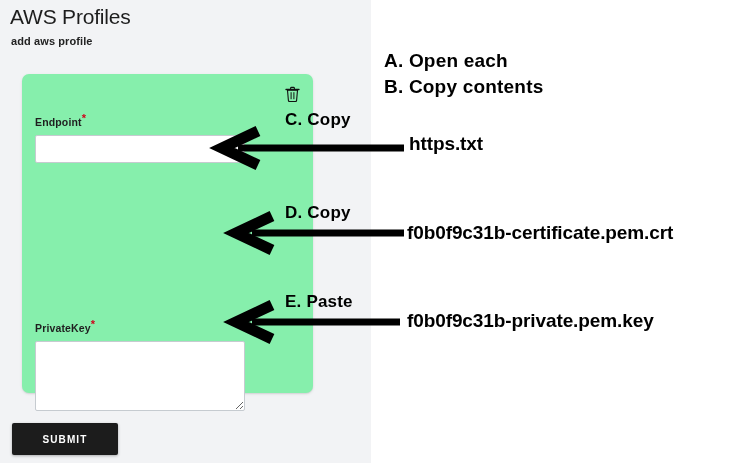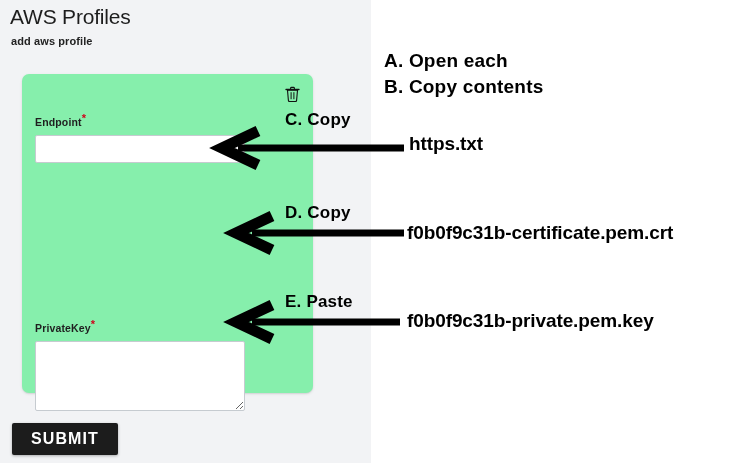--- a/index.html
+++ b/index.html
@@ -138,21 +138,21 @@
     position: absolute;
     left: 12px;
     top: 423px;
     width: 106px;
     height: 32px;
     background: #1c1c1c;
     color: #ffffff;
     border: none;
     border-radius: 2px;
     font-family: "Liberation Sans", sans-serif;
-    font-size: 16px;
+    font-size: 10px;
     font-weight: 700;
     letter-spacing: 1.1px;
     cursor: pointer;
     box-shadow: 0 1px 3px rgba(0,0,0,0.30);
   }
 
   
   #annotation-layer {
     position: absolute;
     left: 0;

